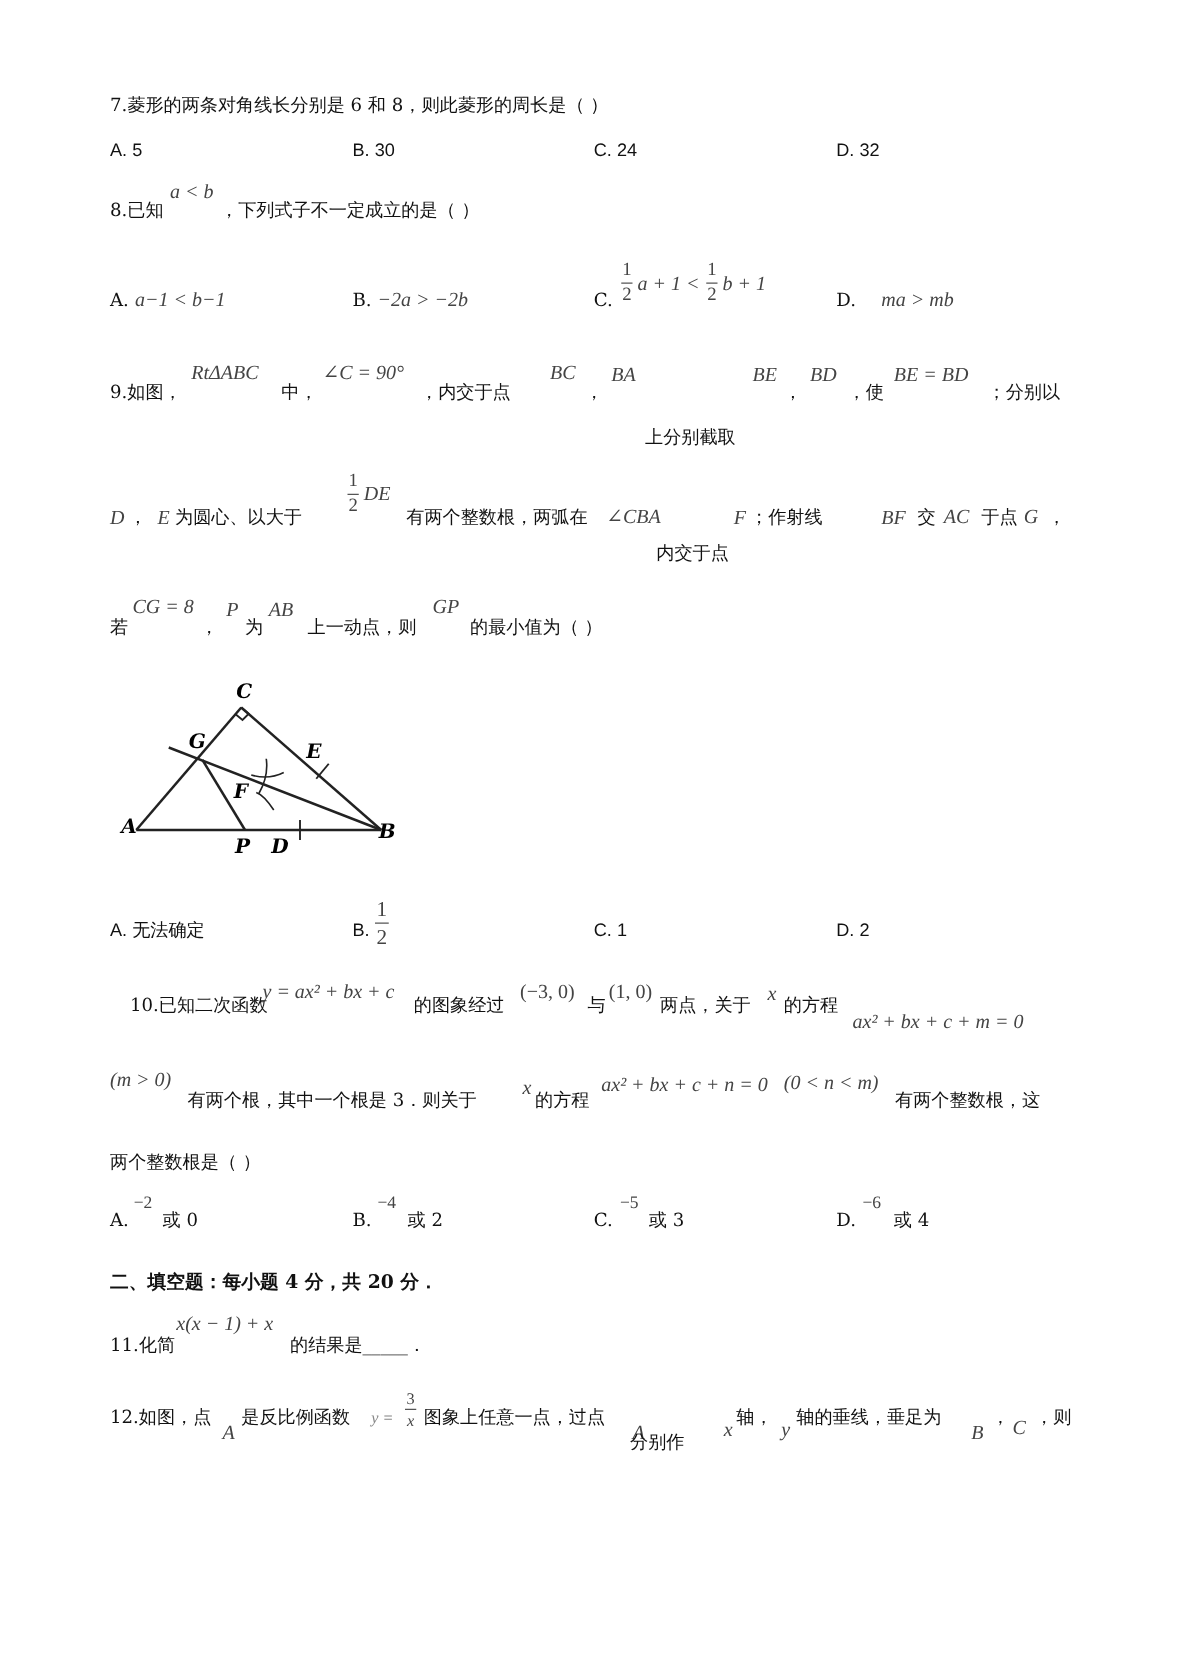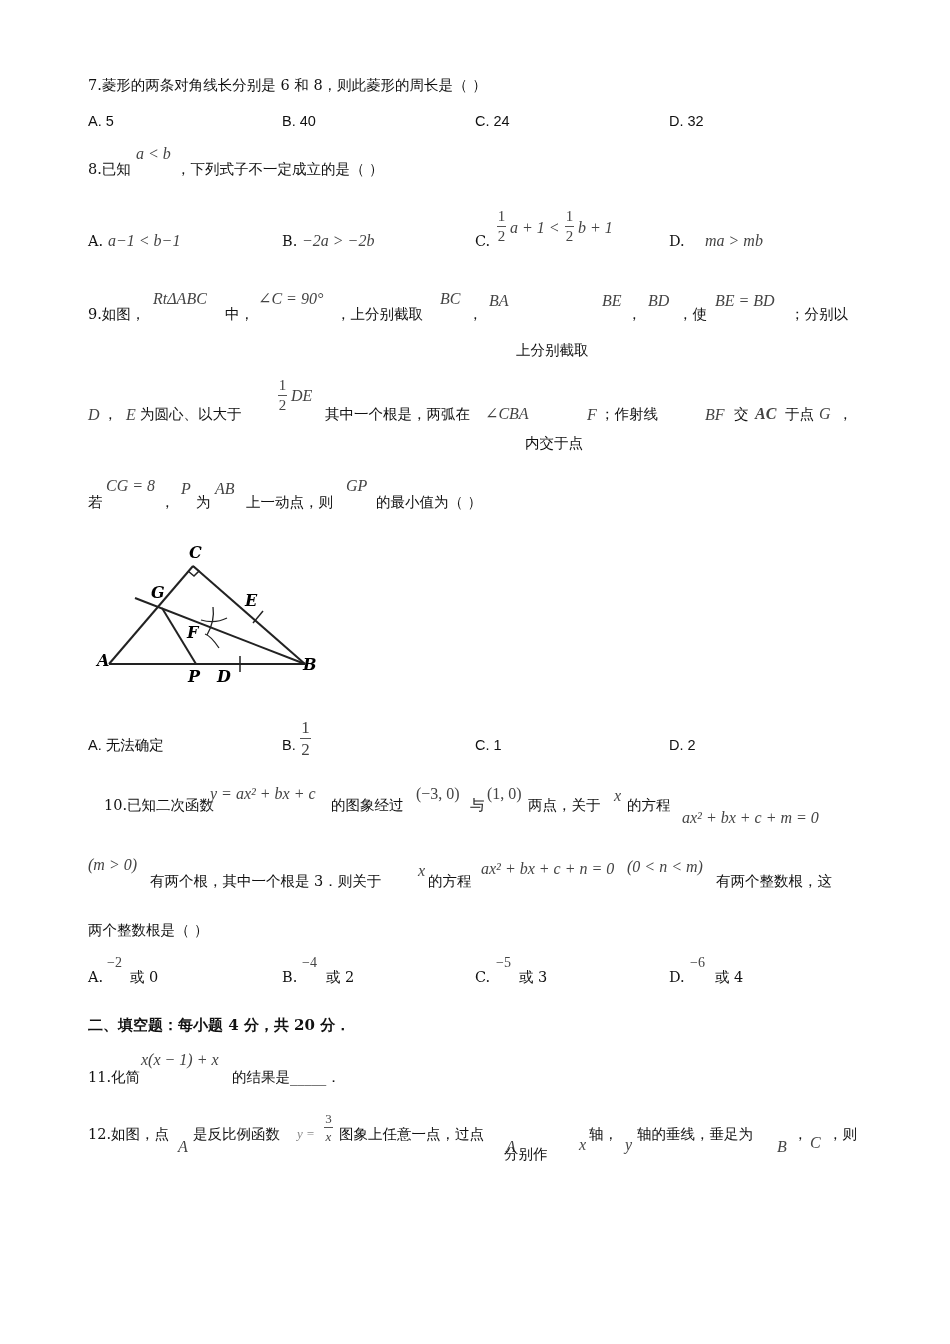--- a/index.html
+++ b/index.html
@@ -14,21 +14,21 @@
           display:inline-flex; flex-direction:column; align-items:center; line-height:1; }
   .frac .bar { width:9px; height:1px; background:#555; margin:2px 0; }
   .b { font-weight:bold; }
   svg text { font-family:"DejaVu Serif","Liberation Serif",serif; font-weight:bold; font-style:italic; }
 </style>
 </head>
 <body>
 
 <div class="t" style="left:88px;top:78px;">7.菱形的两条对角线长分别是 6 和 8，则此菱形的周长是（  ）</div>
 <div class="t num" style="left:88px;top:114px;">A. 5</div>
-<div class="t num" style="left:282px;top:114px;">B. 40</div>
+<div class="t num" style="left:282px;top:114px;">B. 30</div>
 <div class="t num" style="left:475px;top:114px;">C. 24</div>
 <div class="t num" style="left:669px;top:114px;">D. 32</div>
 
 <div class="t" style="left:88px;top:162px;">8.已知</div>
 <div class="m" style="left:136px;top:146px;">a &lt; b</div>
 <div class="t" style="left:176px;top:162px;">，下列式子不一定成立的是（  ）</div>
 
 <div class="t" style="left:88px;top:234px;">A.</div>
 <div class="m" style="left:108px;top:233px;">a−1 &lt; b−1</div>
 <div class="t" style="left:282px;top:234px;">B.</div>
@@ -46,21 +46,21 @@
     <span>2</span>
 </div>
 <div class="m" style="left:578px;top:220px;">b + 1</div>
 <div class="t" style="left:669px;top:234px;">D.</div>
 <div class="m" style="left:689px;top:233px;margin-left:16px;">ma &gt; mb</div>
 
 <div class="t" style="left:88px;top:307px;">9.如图，</div>
 <div class="m" style="left:153px;top:291px;">RtΔABC</div>
 <div class="t" style="left:225px;top:307px;">中，</div>
 <div class="m" style="left:258px;top:291px;">∠C = 90°</div>
-<div class="t" style="left:336px;top:307px;">，上分别截取</div>
+<div class="t" style="left:336px;top:307px;">，内交于点</div>
 <div class="m" style="left:440px;top:291px;">BC</div>
 <div class="t" style="left:468px;top:307px;">，</div>
 <div class="m" style="left:489px;top:293px;">BA</div>
 <div class="t" style="left:516px;top:307px;margin-top:36px;">上分别截取</div>
 <div class="m" style="left:602px;top:293px;">BE</div>
 <div class="t" style="left:627px;top:307px;">，</div>
 <div class="m" style="left:648px;top:293px;">BD</div>
 <div class="t" style="left:678px;top:307px;">，使</div>
 <div class="m" style="left:715px;top:293px;">BE = BD</div>
 <div class="t" style="left:790px;top:307px;">；分别以</div>
@@ -68,28 +68,28 @@
 <div class="m" style="left:88px;top:407px;">D</div>
 <div class="t" style="left:103px;top:407px;">，</div>
 <div class="m" style="left:126px;top:407px;">E</div>
 <div class="t" style="left:140px;top:407px;">为圆心、以大于</div>
 <div class="frac" style="left:278px;top:378px;">
   <span>1</span>
     <span class="bar"></span>
     <span>2</span>
 </div>
 <div class="m" style="left:291px;top:388px;">DE</div>
-<div class="t" style="left:325px;top:407px;">其中一个根是，两弧在</div>
+<div class="t" style="left:325px;top:407px;">有两个整数根，两弧在</div>
 <div class="m" style="left:485px;top:406px;">∠CBA</div>
 <div class="t" style="left:525px;top:407px;margin-top:29px;">内交于点</div>
 <div class="m" style="left:587px;top:407px;">F</div>
 <div class="t" style="left:600px;top:407px;">；作射线</div>
 <div class="m" style="left:705px;top:407px;">BF</div>
 <div class="t" style="left:734px;top:407px;">交</div>
-<div class="m" style="left:755px;top:406px;font-weight:bold;">AC</div>
+<div class="m" style="left:755px;top:406px;">AC</div>
 <div class="t" style="left:785px;top:407px;">于点</div>
 <div class="m" style="left:819px;top:406px;">G</div>
 <div class="t" style="left:838px;top:407px;">，</div>
 
 <div class="t" style="left:88px;top:495px;">若</div>
 <div class="m" style="left:106px;top:478px;">CG = 8</div>
 <div class="t" style="left:160px;top:495px;">，</div>
 <div class="m" style="left:181px;top:481px;">P</div>
 <div class="t" style="left:196px;top:495px;">为</div>
 <div class="m" style="left:215px;top:481px;">AB</div>

